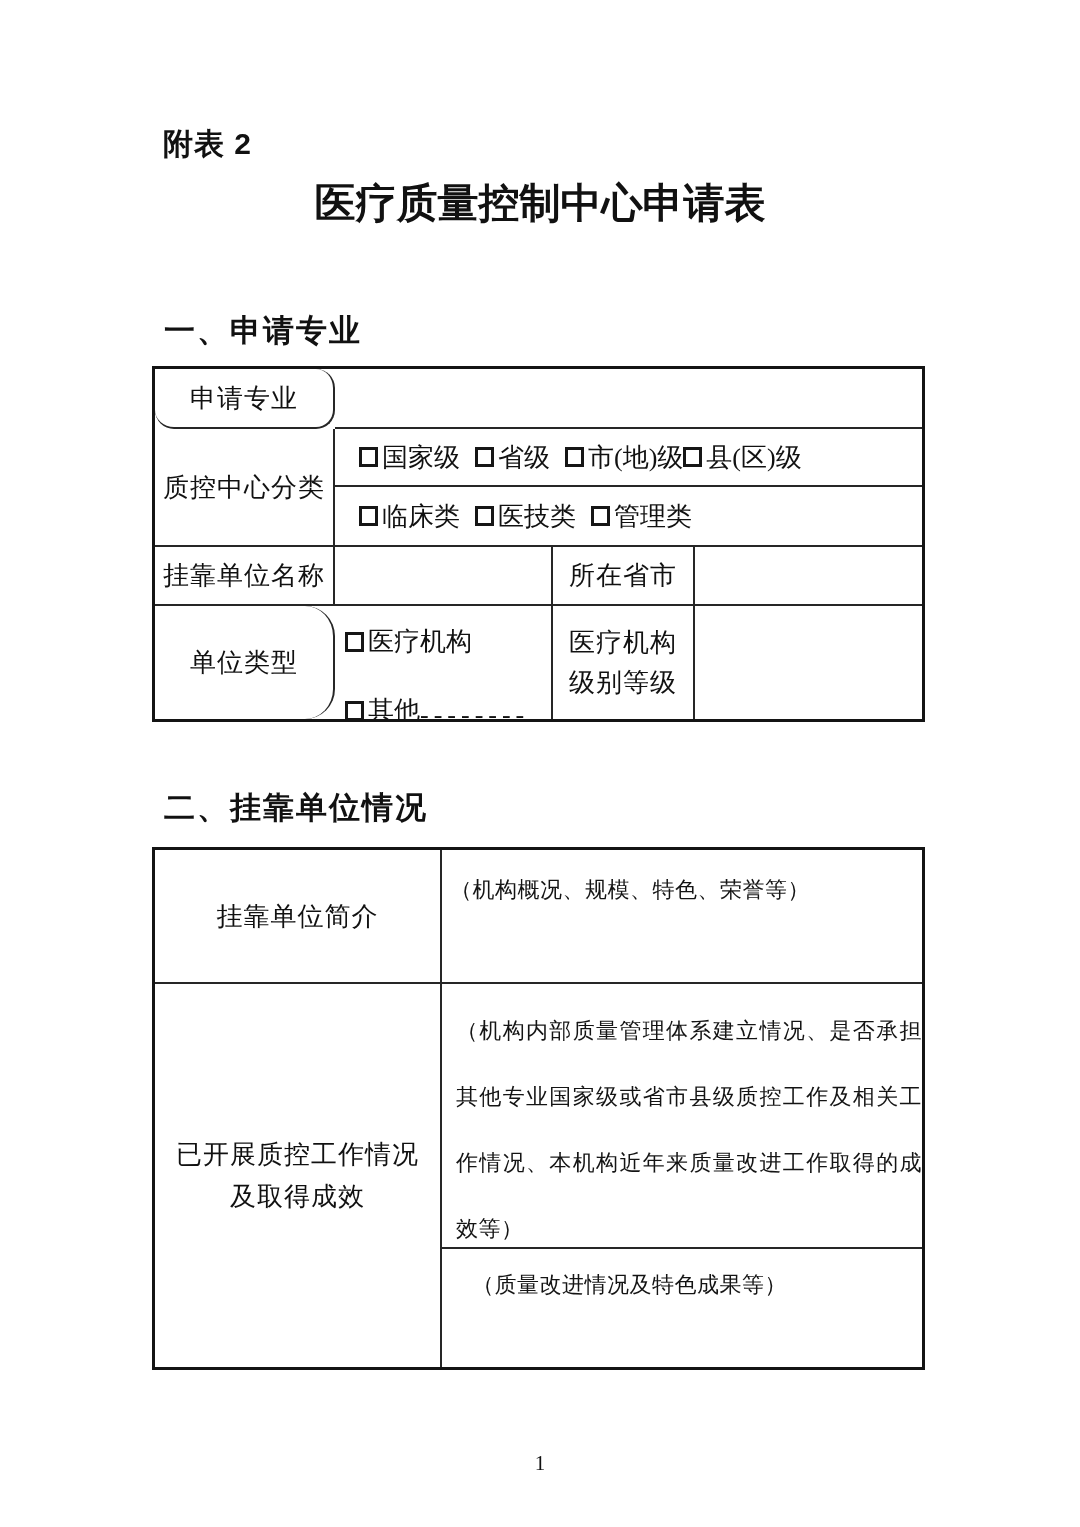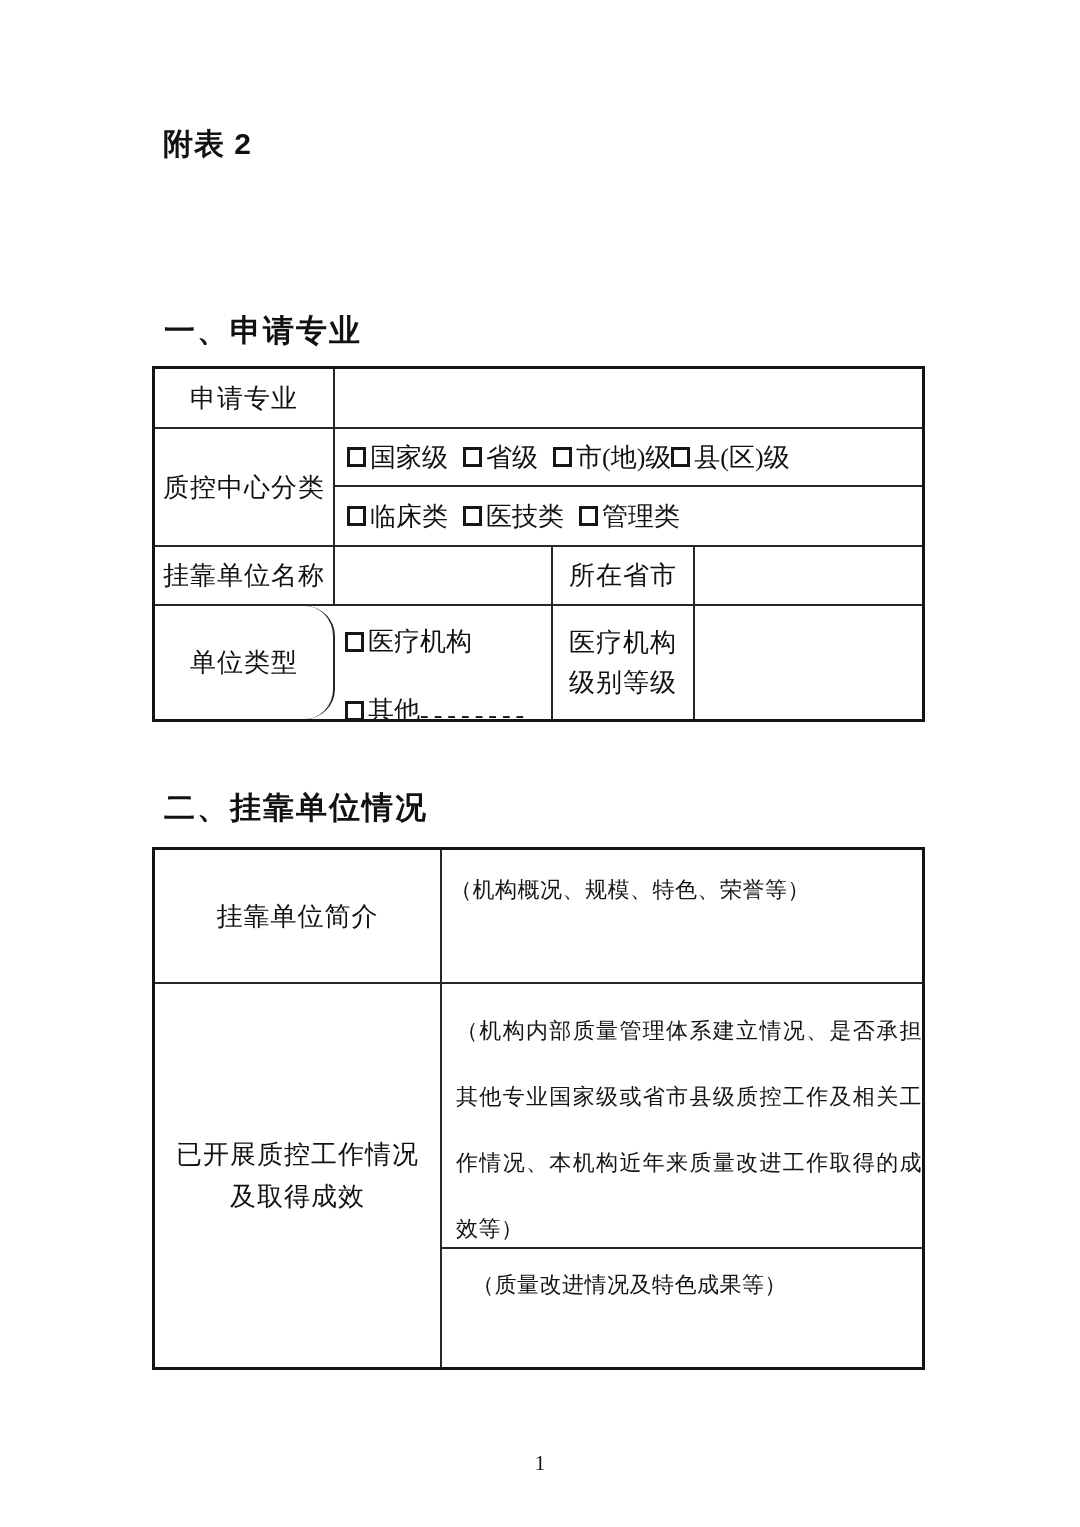--- a/index.html
+++ b/index.html
@@ -38,21 +38,21 @@
     box-sizing:border-box;display:flex;align-items:center;justify-content:center;
     overflow:hidden;
   }
   .lc{border-right:none;}
   .lr{border-bottom:none;}
 
   .label{font-size:26px;letter-spacing:1px;text-align:center;}
   .two-line{line-height:40px;}
   .work-label{line-height:42px;text-align:center;}
 
-  .optrow{justify-content:flex-start;padding-left:12px;font-size:26px;}
+  .optrow{justify-content:flex-start;padding-left:24px;font-size:26px;}
   .opt{display:inline-flex;align-items:center;margin-right:15px;white-space:nowrap;}
   .opt-nogap{margin-right:0;}
   .cb{
     width:19px;height:20px;border:3px solid #161616;display:inline-block;
     margin-right:4px;flex:none;background:#fff;box-sizing:border-box;
   }
   .unit-opts{
     flex-direction:column;align-items:flex-start;justify-content:flex-start;
     padding:18px 0 0 10px;gap:34px;font-size:26px;
   }
@@ -68,26 +68,27 @@
     font-size:21px;line-height:26px;
   }
 </style>
 </head>
 <body>
 
 <div class="page">
 
   <div class="appendix">附表 2</div>
 
+  <h1 class="title">医疗质量控制中心申请表</h1>
 
   <h2 class="sec sec1">一、申请专业</h2>
 
   <div class="tbl tbl1">
 
-    <div class="cell label" style="grid-column:1/2;grid-row:1/2;">
+    <div class="cell label" style="grid-column:1/2;grid-row:1/2;border-radius:19px;">
       <span>申请专业</span>
     </div>
     <div class="cell lc" style="grid-column:2/5;grid-row:1/2;"></div>
 
     <div class="cell label" style="grid-column:1/2;grid-row:2/4;">
       <span>质控中心分类</span>
     </div>
 
     <div class="cell lc optrow" style="grid-column:2/5;grid-row:2/3;">
       <span class="opt">

